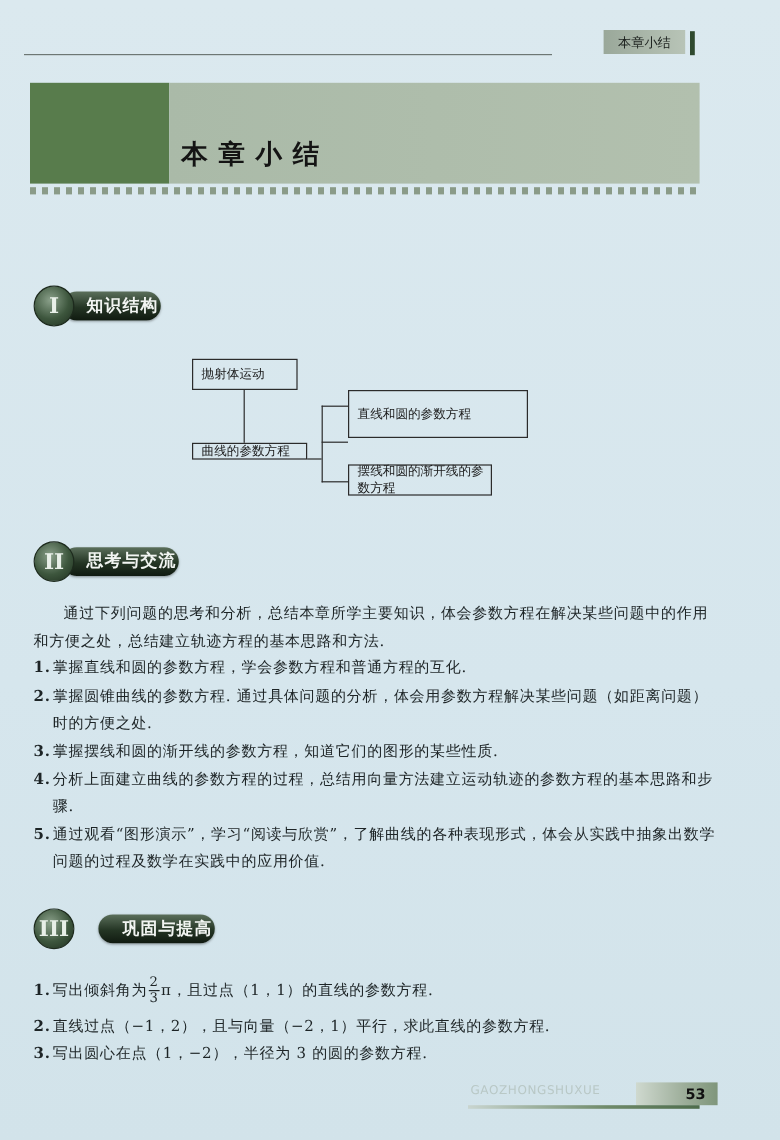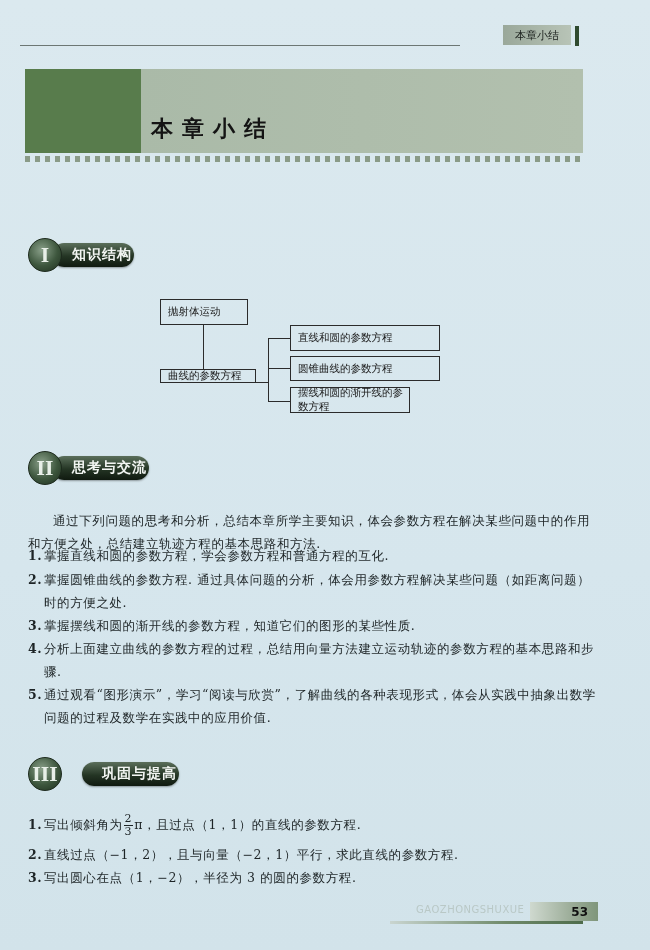--- a/index.html
+++ b/index.html
@@ -44,34 +44,34 @@
 
     
     .diagram { position: absolute; left: 0; top: 0; width: 650px; height: 950px; pointer-events: none; }
     .dbox { position: absolute; border: 1px solid #2b2b2b; background: transparent;
       font-family: "DejaVu Sans", sans-serif; font-size: 10.5px; color: #1a1a1a;
       display: flex; align-items: center; padding-left: 7px; pointer-events: auto; }
     .dline { position: absolute; background: #2b2b2b; }
 
     
     .para { position: absolute; left: 28px; width: 572px; font-size: 12.5px; line-height: 23px; letter-spacing: 0.6px; }
-    .indent { text-indent: 2em; margin-top: 10px; }
+    .indent { text-indent: 2em; }
     .item { position: absolute; left: 28px; width: 575px; font-size: 12.5px; line-height: 23px; letter-spacing: 0.6px; display: flex; }
     .item-num { font-weight: bold; width: 16px; flex-shrink: 0; font-family: "DejaVu Serif", serif; }
     .item-text { flex: 1; }
 
     .frac { display: inline-flex; flex-direction: column; align-items: center; vertical-align: middle;
       font-size: 11px; line-height: 12px; margin: 0 1px; }
     .frac .num { border-bottom: 1px solid #1d2426; padding: 0 1px; }
 
     
     .foot-line { position: absolute; left: 390px; top: 921px; width: 193px; height: 3px;
       background: linear-gradient(90deg, #c9d5d0 0%, #6f8a6a 60%, #4e6c4b 100%); }
     .foot-brand { position: absolute; left: 392px; top: 904px;
-      font-family: "DejaVu Sans", sans-serif; font-size: 10px; color: #b9c8c6; letter-spacing: 0.5px; margin-left: 24px; }
+      font-family: "DejaVu Sans", sans-serif; font-size: 10px; color: #b9c8c6; letter-spacing: 0.5px; }
     .foot-num { position: absolute; left: 530px; top: 902px; width: 68px; height: 19px;
       background: linear-gradient(90deg, #cfd9cf 0%, #9cad99 60%, #7f967b 100%);
       font-family: "DejaVu Sans", sans-serif; font-size: 12px; color: #111; font-weight: bold;
       display: flex; align-items: center; justify-content: flex-end; padding-right: 10px; }
   </style>
 </head>
 <body>
 
 <div class="page">
 
@@ -94,22 +94,21 @@
 
   <div class="diagram">
     <div class="dbox" style="left:160px; top:299px; width:88px; height:26px;">抛射体运动</div>
     <div class="dline" style="left:203px; top:325px; width:1px; height:44px;"></div>
     <div class="dbox" style="left:160px; top:369px; width:96px; height:14px;">曲线的参数方程</div>
     <div class="dline" style="left:256px; top:382px; width:12px; height:1px;"></div>
     <div class="dline" style="left:268px; top:338px; width:1px; height:64px;"></div>
     <div class="dline" style="left:268px; top:338px; width:22px; height:1px;"></div>
     <div class="dline" style="left:268px; top:368px; width:22px; height:1px;"></div>
     <div class="dline" style="left:268px; top:401px; width:22px; height:1px;"></div>
-    <div class="dbox" style="left:290px; top:325px; width:150px; height:26px;">直线和圆的参数方程</div>
-    <div class="dbox" style="left:290px; top:356px; width:150px; height:25px;">圆锥曲线的参数方程</div>
+    <div class="dbox" style="left:290px; top:325px; width:150px; height:40px;">直线和圆的参数方程</div>
     <div class="dbox" style="left:290px; top:387px; width:120px; height:26px;">摆线和圆的渐开线的参数方程</div>
   </div>
 
   <div class="sec-head" style="top:453px;">
     <div class="sec-badge">II</div>
     <div class="sec-pill">思考与交流</div>
   </div>
 
   <div class="para indent" style="top:499px;">通过下列问题的思考和分析，总结本章所学主要知识，体会参数方程在解决某些问题中的作用和方便之处，总结建立轨迹方程的基本思路和方法.</div>
 

